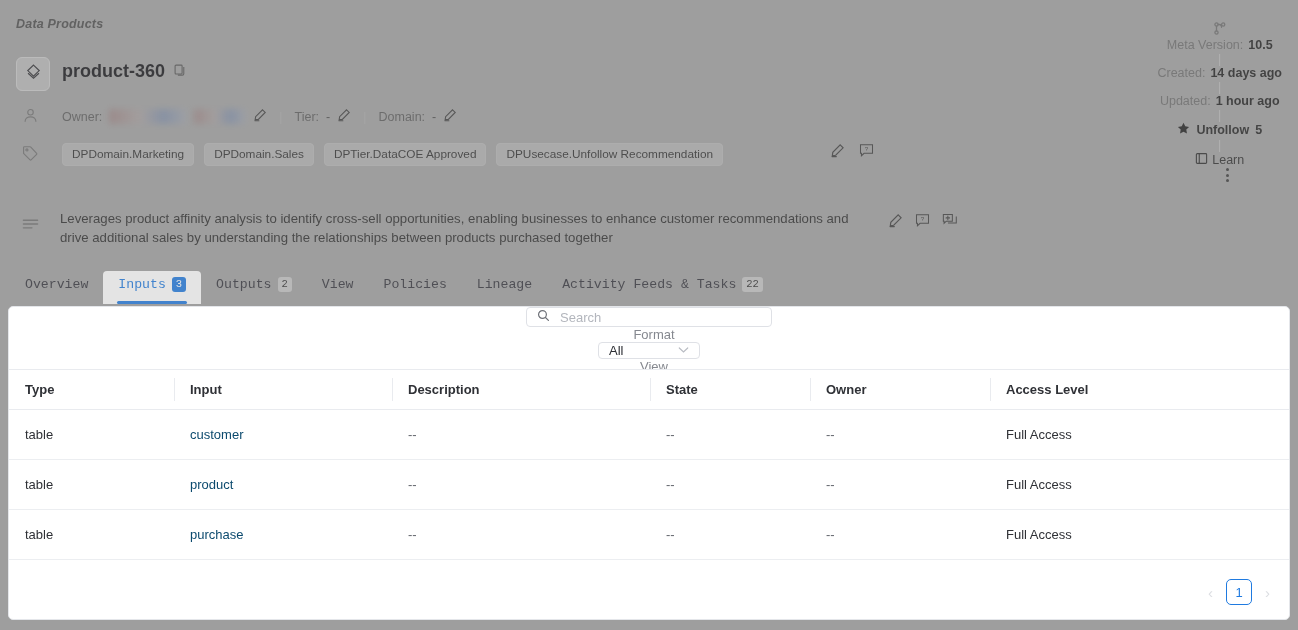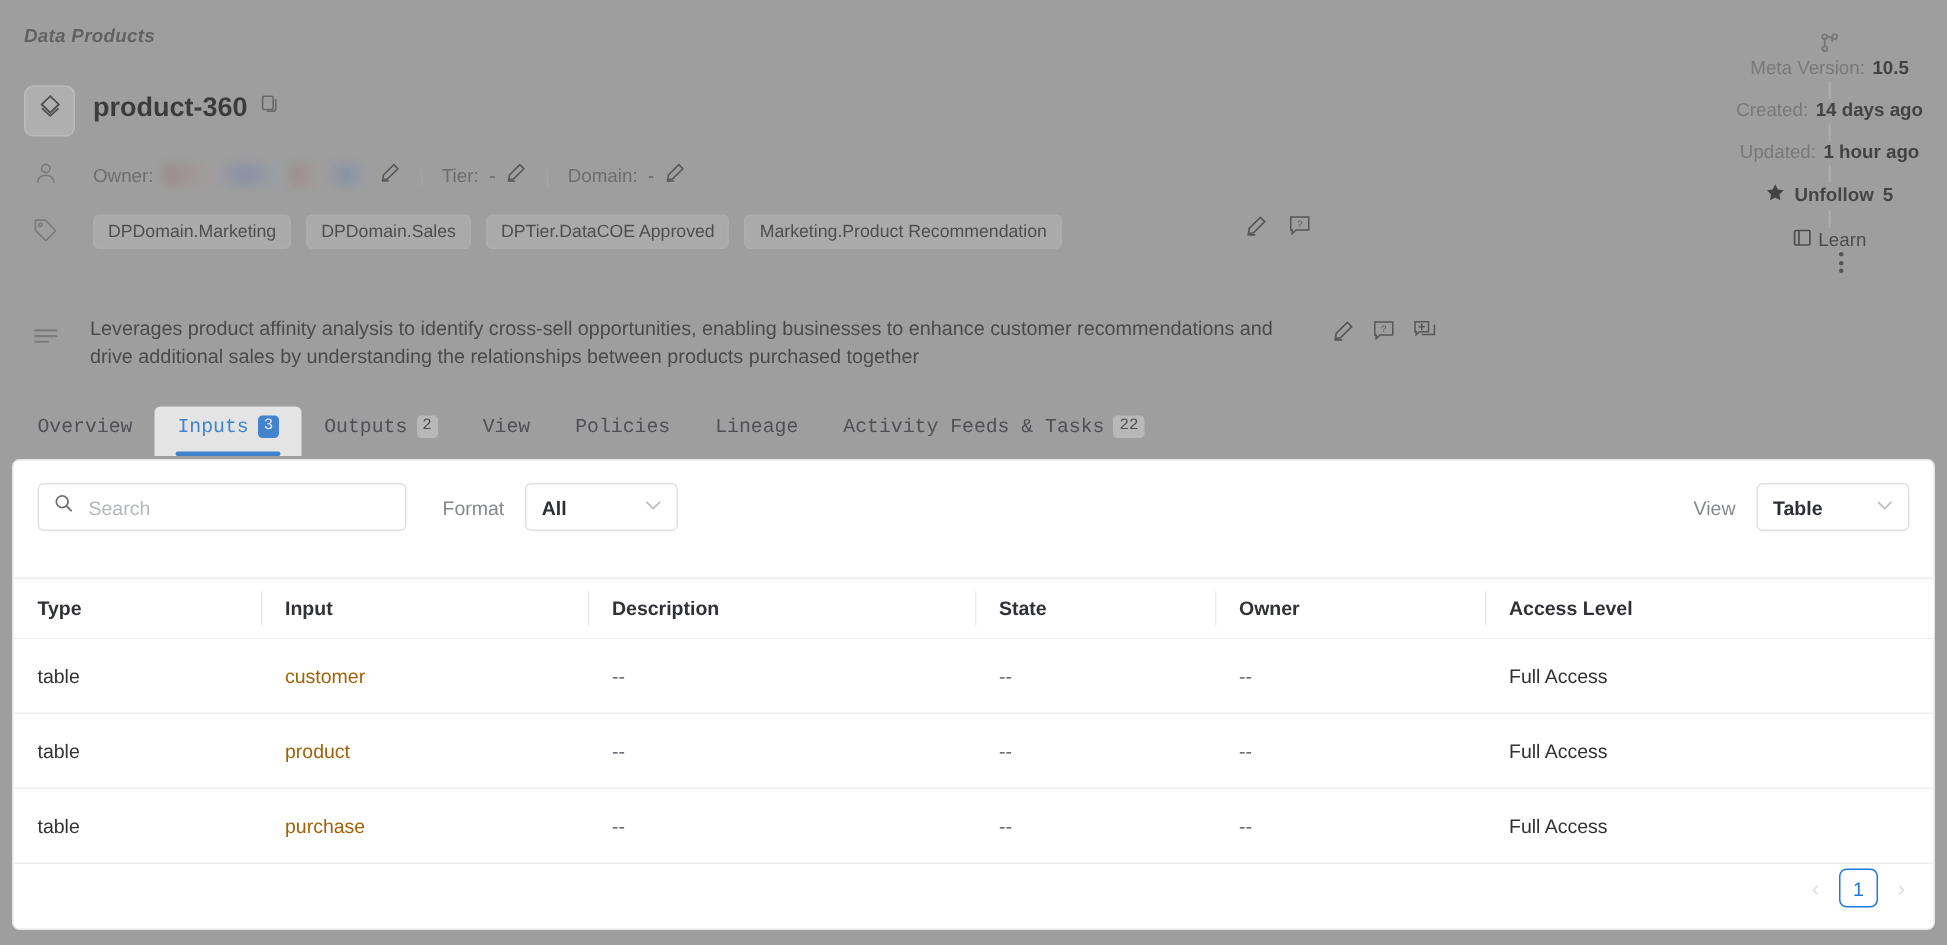--- a/index.html
+++ b/index.html
@@ -126,57 +126,57 @@
   .tab.active .badge { background: #1f7ae0; color: #ffffff; }
 
   
   .panel {
     position: absolute; left: 8px; top: 306px; width: 1282px; height: 314px;
     background: #ffffff; border: 1px solid #e4e6ea; border-radius: 5px;
     z-index: 3; overflow: hidden;
   }
   .filter-bar {
     position: absolute; left: 0; top: 0; width: 100%; height: 62px;
-    display: flex; align-items: center; padding: 0 16px;
+    display: flex; align-items: center; padding: 0 16px; flex-direction: column;
   }
   .search-box {
     width: 246px; height: 32px; border: 1px solid #dfe1e6; border-radius: 4px;
     display: flex; align-items: center; gap: 8px; padding: 0 10px; background:#fff;
   }
   .search-input {
     border: none; outline: none; font-size: 13px; color: #36383d;
     width: 100%; background: transparent; font-family: "Liberation Sans", sans-serif;
   }
   .search-input::placeholder { color: #b3b6bd; }
   .filter-label { font-size: 13px; color: #85888f; margin-left: 24px; margin-right: 14px; }
   .select {
     width: 102px; height: 32px; border: 1px solid #dfe1e6; border-radius: 4px;
     display: flex; align-items: center; justify-content: space-between;
-    padding: 0 10px; font-size: 13px; color: #2c2e33; cursor: pointer; background:#fff;font-weight:bold;
+    padding: 0 10px; font-size: 13px; color: #2c2e33; cursor: pointer; background:#fff;
   }
   .select.wide { width: 102px; }
   .spacer { flex: 1; }
   .chev { color: #b9bcc3; font-size: 10px; line-height: 1; }
 
   
-  table { width: 100%; border-collapse: collapse; table-layout: fixed; margin-top: 16px; }
+  table { width: 100%; border-collapse: collapse; table-layout: fixed; }
   thead th {
     text-align: left; font-size: 13px; font-weight: bold; color: #2f3136;
     padding: 12px 0 12px 0; border-top: 1px solid #e9ebef; border-bottom: 1px solid #e9ebef;
     background: #fff; position: relative;
   }
   thead th:not(:first-child)::before {
     content: ""; position: absolute; left: 0; top: 8px; bottom: 8px; width: 1px; background: #e9ebef;
   }
   tbody td {
     font-size: 13px; color: #2f3136; padding: 17px 0 17px 0;
     border-bottom: 1px solid #eceef1;
   }
   .cell-pad { padding-left: 16px; }
-  .link { color: #a16207; cursor: pointer; }
+  .link { color: #0c4a6e; cursor: pointer; }
   .muted { color: #63666d; }
 
   
   .pagination {
     position: absolute; right: 16px; bottom: 14px;
     display: flex; align-items: center; gap: 10px;
   }
   .pg-arrow { color: #dcdee2; font-size: 15px; cursor: default; user-select:none; padding: 4px 3px;}
   .pg-num {
     width: 26px; height: 26px; border: 1px solid #1f7ae0; border-radius: 5px;
@@ -304,21 +304,21 @@
       <svg width="17" height="17" viewBox="0 0 18 18" fill="none" stroke="#6e6e6e" stroke-width="1.2">
         <path d="M8.6 1.8H2.4c-.4 0-.7.3-.7.7v6.2c0 .2.1.4.2.5l6.6 6.6c.3.3.8.3 1.1 0l5.9-5.9c.3-.3.3-.8 0-1.1L9.1 2.1c-.1-.2-.3-.3-.5-.3z"></path>
         <circle cx="5.2" cy="5.2" r="1.1"></circle>
       </svg>
     </span>
 
     <div class="tags-wrap">
       <span class="tag">DPDomain.Marketing</span>
       <span class="tag">DPDomain.Sales</span>
       <span class="tag">DPTier.DataCOE Approved</span>
-      <span class="tag">Marketing.Product Recommendation</span>
+      <span class="tag">DPUsecase.Unfollow Recommendation</span>
     </div>
 
     <div class="tag-actions">
       <span class="pencil">
         <svg width="15" height="15" viewBox="0 0 15 15" fill="none" stroke="#3c3c3c" stroke-width="1.15">
           <path d="M10.2 1.9l2.9 2.9-7.4 7.4-3.4.5.5-3.4z"></path>
             <path d="M2.1 13.6h4.2" stroke-linecap="round"></path>
         </svg>
       </span>
       <span>

